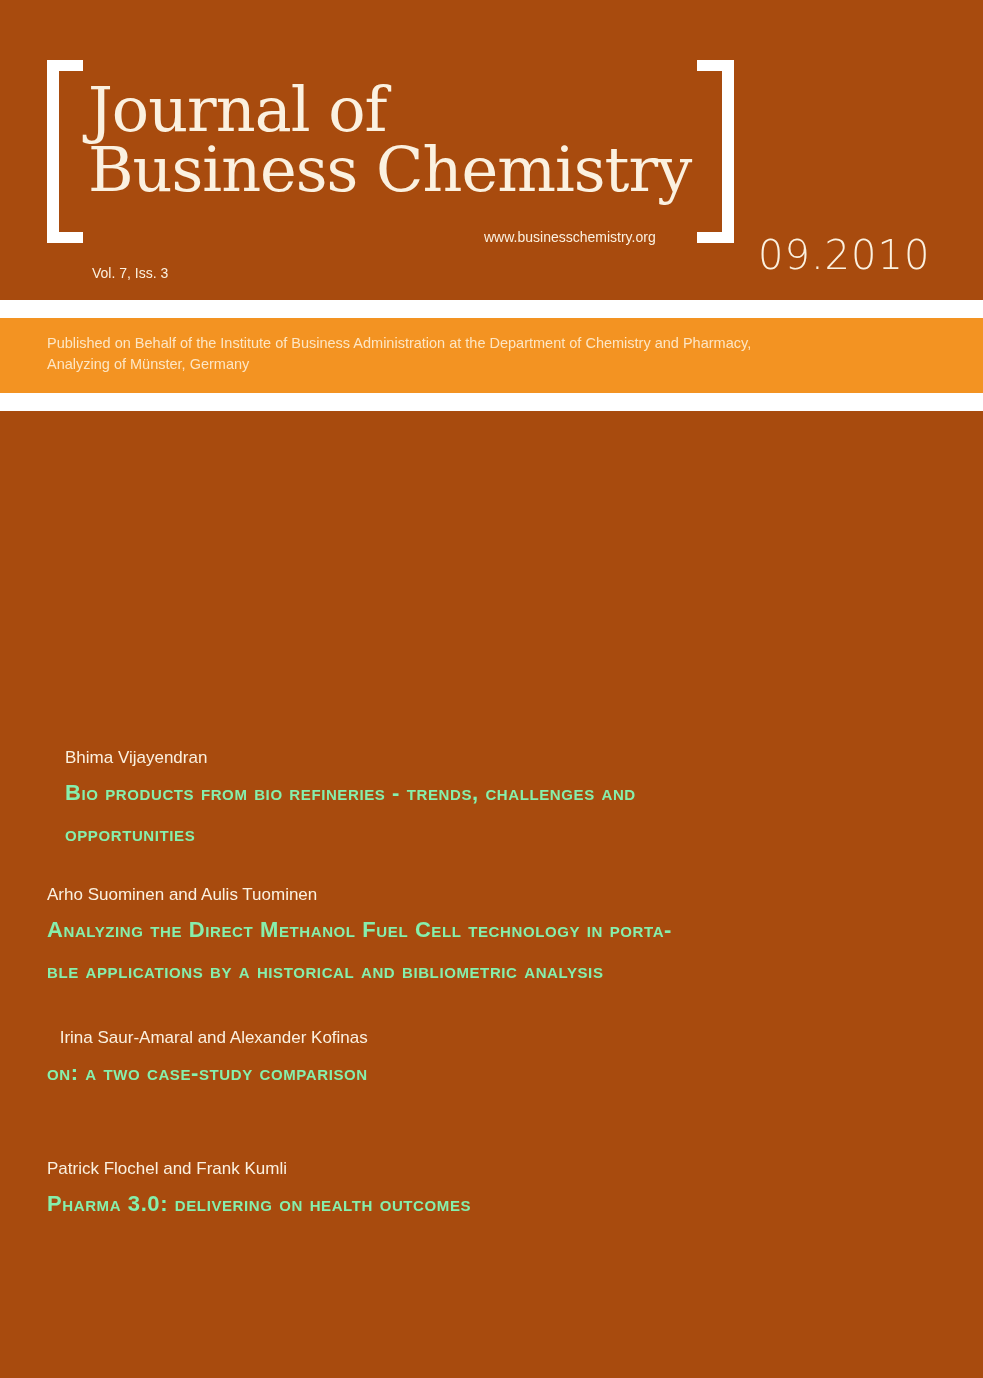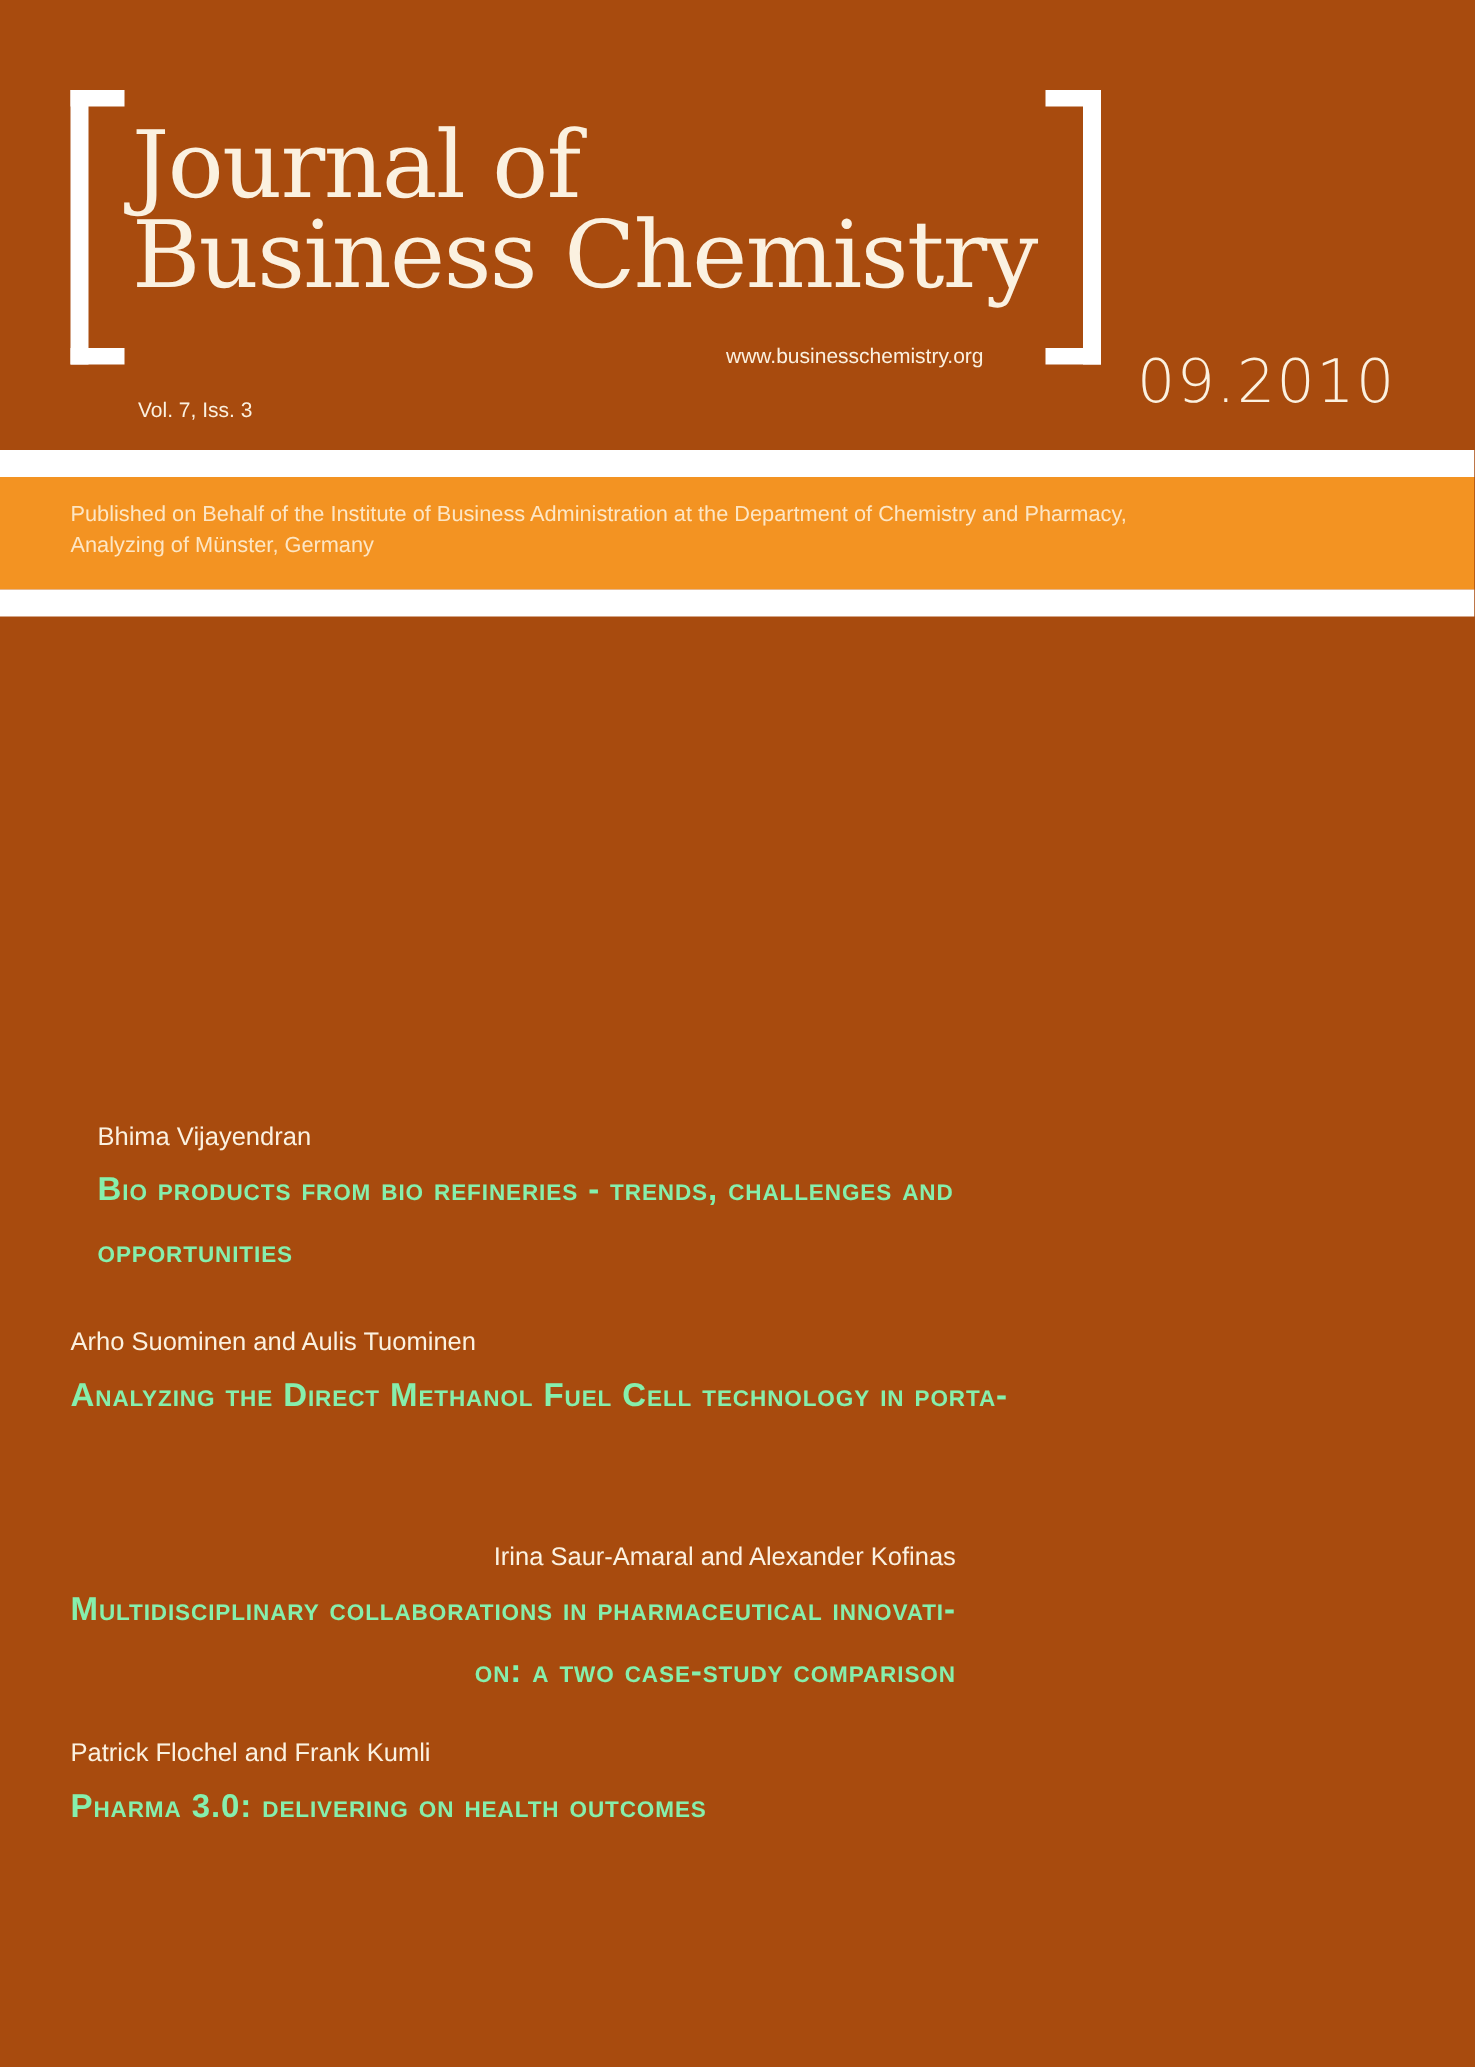--- a/index.html
+++ b/index.html
@@ -67,26 +67,26 @@
     <div class="author">Bhima Vijayendran</div>
     <div class="art-title">
       <div>Bio products from bio refineries - trends, challenges and</div>
       <div>opportunities</div>
     </div>
   </div>
   <div class="article a2">
     <div class="author">Arho Suominen and Aulis Tuominen</div>
     <div class="art-title">
       <div>Analyzing the Direct Methanol Fuel Cell technology in porta-</div>
+      <div>ble applications by a historical and bibliometric analysis</div>
     </div>
   </div>
   <div class="article a3">
     <div class="author">Irina Saur-Amaral and Alexander Kofinas</div>
     <div class="art-title">
-      <div>Multidisciplinary collaborations in pharmaceutical innovati-</div>
       <div>on: a two case-study comparison</div>
     </div>
   </div>
   <div class="article a4">
     <div class="author">Patrick Flochel and Frank Kumli</div>
     <div class="art-title">
       <div>Pharma 3.0: delivering on health outcomes</div>
     </div>
   </div>
 </div>

